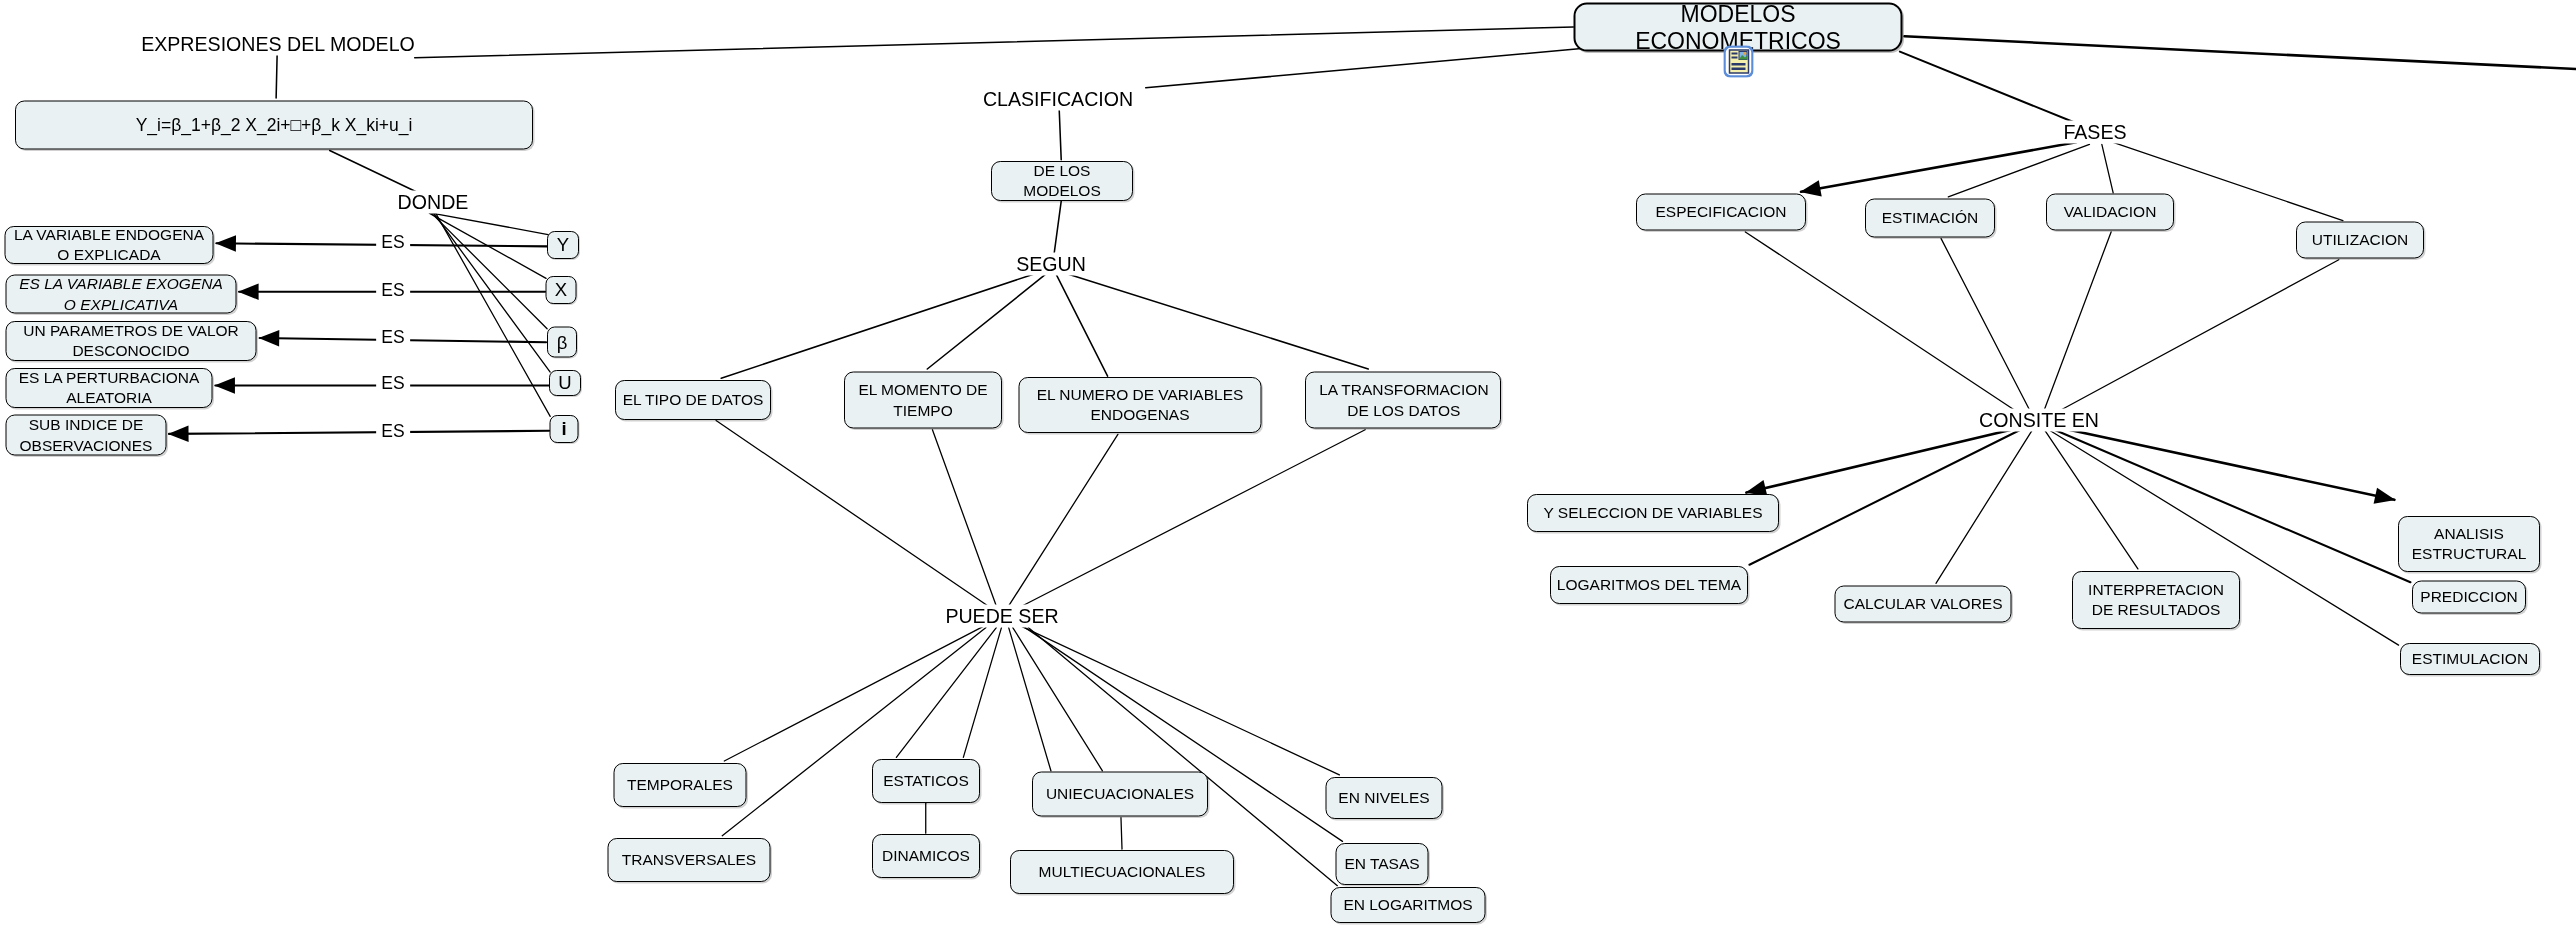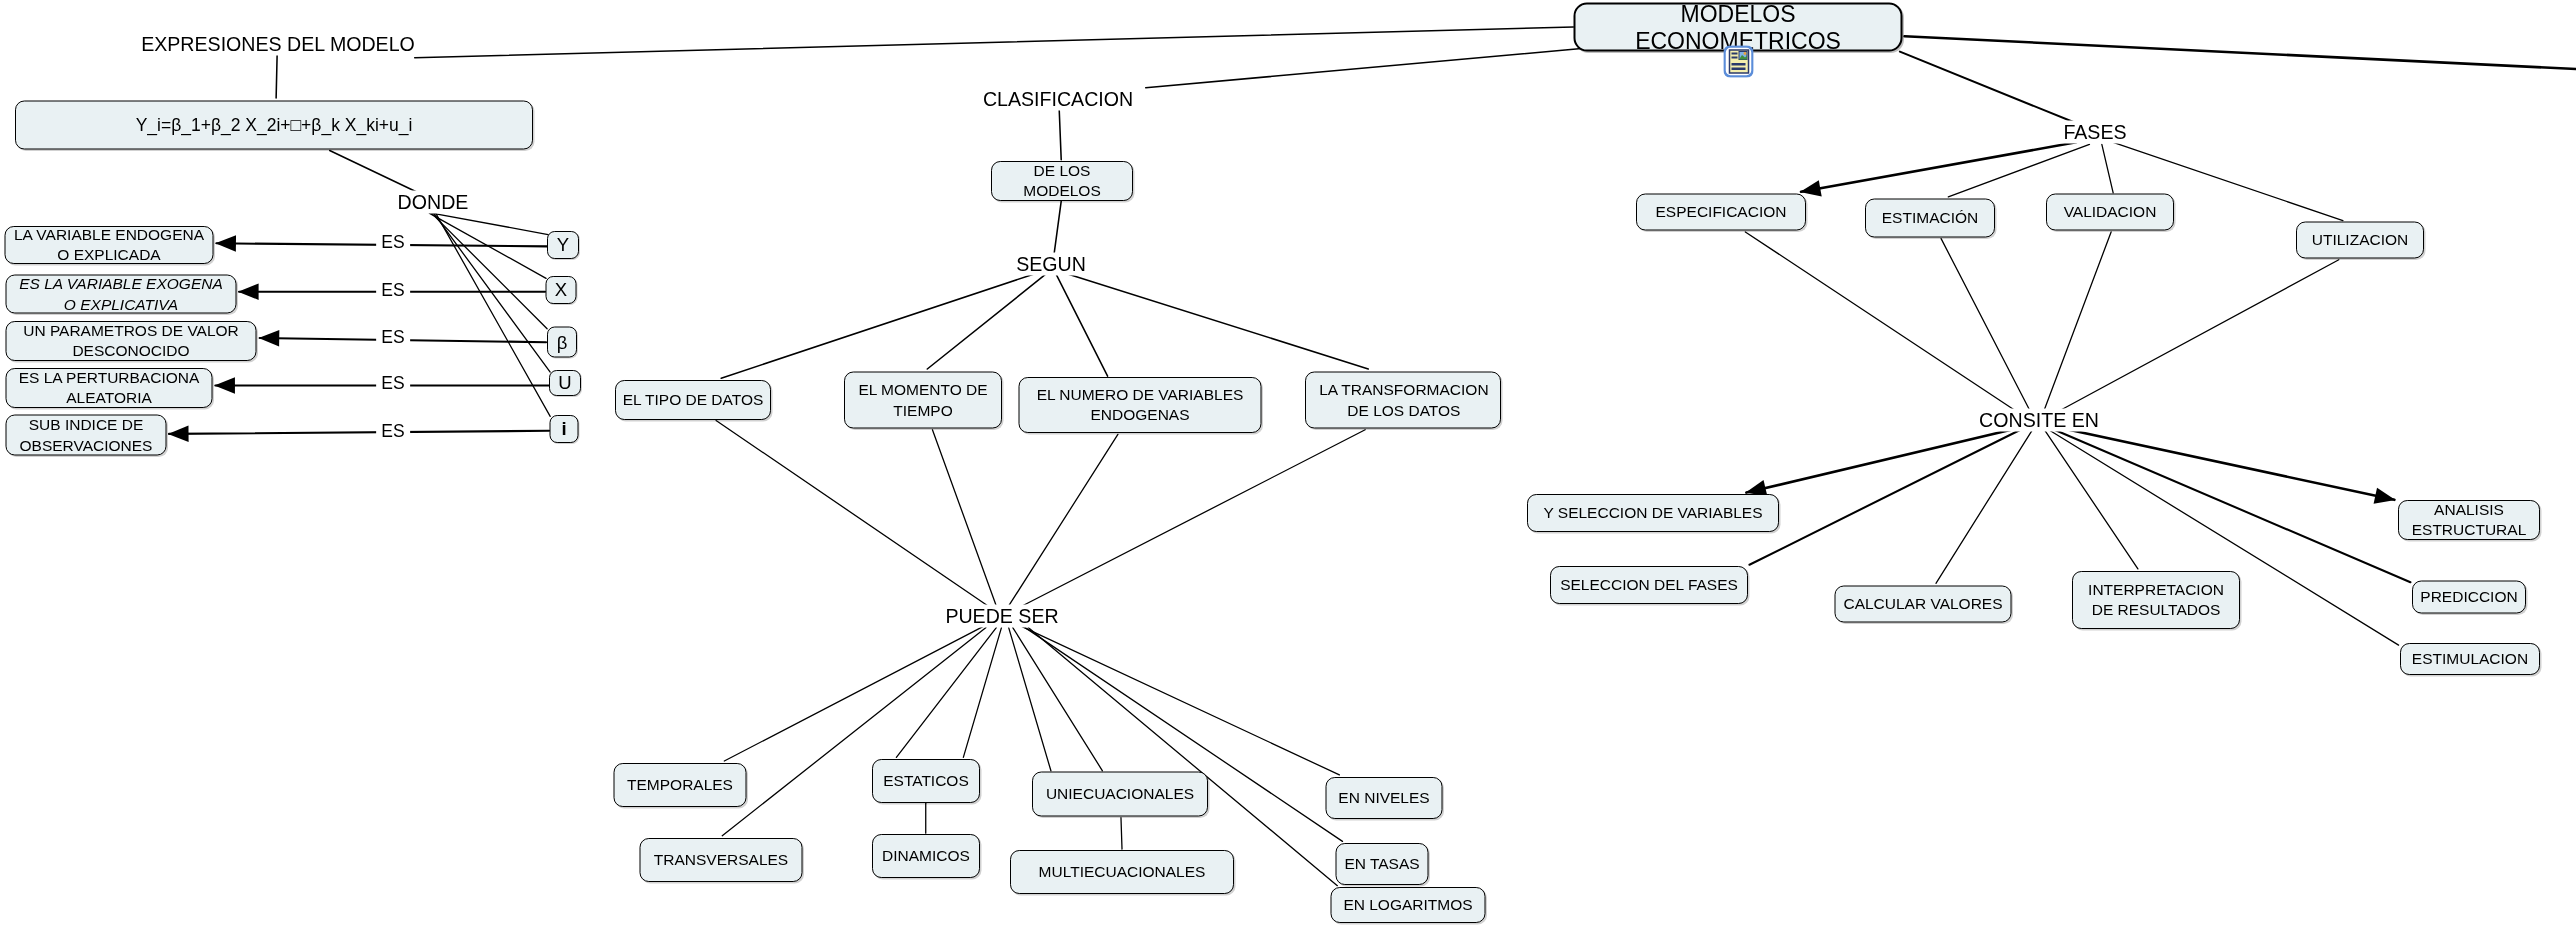--- a/index.html
+++ b/index.html
@@ -159,42 +159,42 @@
       <div class="node box" style="left: 923px; top: 400px; width: 158px; height: 57px;"><span>EL MOMENTO DE
 TIEMPO</span></div>
       <div class="node box" style="left: 1140px; top: 405px; width: 243px; height: 56px;"><span>EL NUMERO DE VARIABLES
 ENDOGENAS</span></div>
       <div class="node box" style="left: 1403px; top: 400px; width: 196px; height: 57px; padding-left: 7px;"><span>LA TRANSFORMACION
 DE LOS DATOS</span></div>
       <div class="node label" style="left: 1002px; top: 616px;">
         <span>PUEDE SER</span>
       </div>
       <div class="node box" style="left: 680px; top: 785px; width: 133px; height: 44px;"><span>TEMPORALES</span></div>
-      <div class="node box" style="left: 689px; top: 860px; width: 163px; height: 44px; margin-left: 32px;"><span>TRANSVERSALES</span></div>
+      <div class="node box" style="left: 689px; top: 860px; width: 163px; height: 44px;"><span>TRANSVERSALES</span></div>
       <div class="node box" style="left: 926px; top: 781px; width: 108px; height: 44px;"><span>ESTATICOS</span></div>
       <div class="node box" style="left: 926px; top: 856px; width: 108px; height: 44px;"><span>DINAMICOS</span></div>
       <div class="node box" style="left: 1120px; top: 794px; width: 176px; height: 45px;"><span>UNIECUACIONALES</span></div>
       <div class="node box" style="left: 1122px; top: 872px; width: 224px; height: 44px;"><span>MULTIECUACIONALES</span></div>
       <div class="node box" style="left: 1384px; top: 798px; width: 117px; height: 42px;"><span>EN NIVELES</span></div>
       <div class="node box" style="left: 1382px; top: 864px; width: 93px; height: 42px;"><span>EN TASAS</span></div>
       <div class="node box" style="left: 1408px; top: 905px; width: 155px; height: 36px;"><span>EN LOGARITMOS</span></div>
       <div class="node label" style="left: 2095px; top: 132px;">
         <span>FASES</span>
       </div>
       <div class="node box" style="left: 1721px; top: 212px; width: 170px; height: 37px;"><span>ESPECIFICACION</span></div>
       <div class="node box" style="left: 1930px; top: 218px; width: 130px; height: 39px;"><span>ESTIMACIÓN</span></div>
       <div class="node box" style="left: 2110px; top: 212px; width: 128px; height: 37px;"><span>VALIDACION</span></div>
       <div class="node box" style="left: 2360px; top: 240px; width: 128px; height: 37px;"><span>UTILIZACION</span></div>
       <div class="node label" style="left: 2039px; top: 420px;">
         <span>CONSITE EN</span>
       </div>
       <div class="node box" style="left: 1653px; top: 513px; width: 252px; height: 38px;"><span>Y SELECCION DE VARIABLES</span></div>
-      <div class="node box" style="left: 1649px; top: 585px; width: 198px; height: 38px;"><span>SELECCION DEL FASES</span></div>
+      <div class="node box" style="left: 1649px; top: 585px; width: 198px; height: 38px;"><span>LOGARITMOS DEL TEMA</span></div>
       <div class="node box" style="left: 1923px; top: 604px; width: 177px; height: 37px;"><span>CALCULAR VALORES</span></div>
       <div class="node box" style="left: 2156px; top: 600px; width: 168px; height: 58px;"><span>INTERPRETACION
 DE RESULTADOS</span></div>
-      <div class="node box" style="left: 2469px; top: 520px; width: 142px; height: 40px;"><span>ANALISIS
+      <div class="node box" style="left: 2469px; top: 544px; width: 142px; height: 56px;"><span>ANALISIS
 ESTRUCTURAL</span></div>
       <div class="node box" style="left: 2469px; top: 597px; width: 114px; height: 33px;"><span>PREDICCION</span></div>
       <div class="node box" style="left: 2470px; top: 659px; width: 140px; height: 32px;"><span>ESTIMULACION</span></div>
     </div>
 </div>
 
 
 </body></html>

